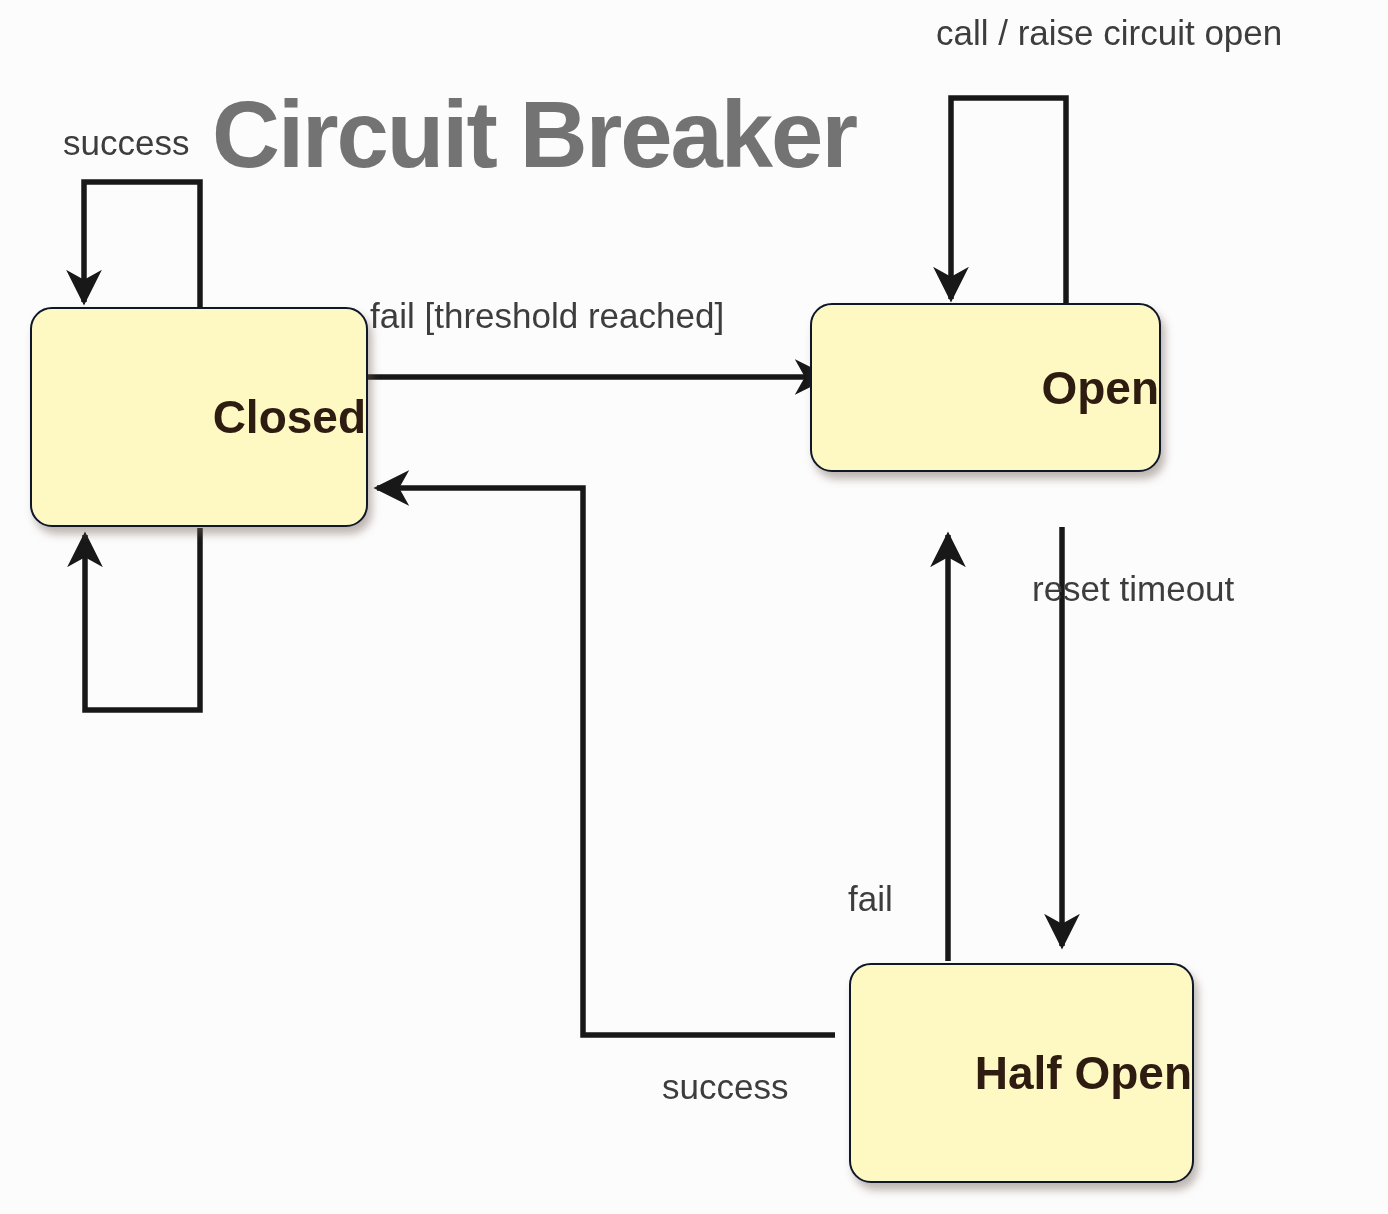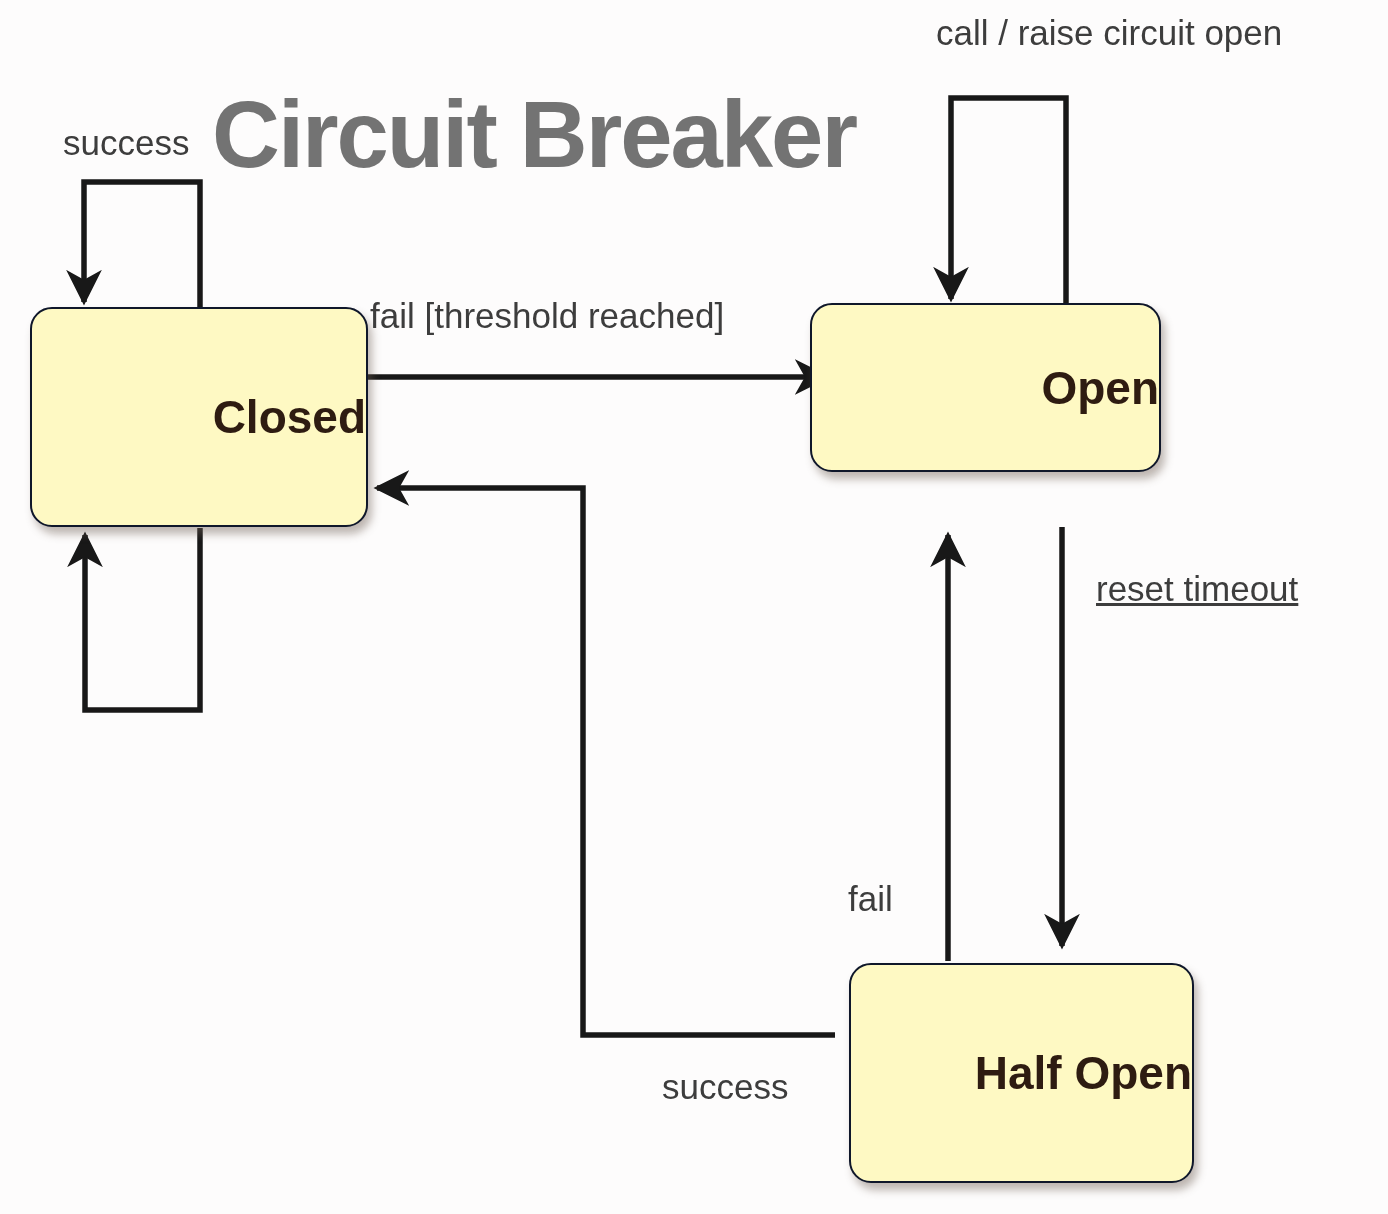--- a/index.html
+++ b/index.html
@@ -53,21 +53,21 @@
     font-size: 35px;
     color: #3d3d3d;
     white-space: nowrap;
     z-index: 3;
     line-height: 1.1;
   }
   #lbl-success-top    { left: 63px;   top: 124px; }
   #lbl-fail-under     { left: 18px;   top: 744px; }
   #lbl-fail-threshold { left: 370px;  top: 297px; }
   #lbl-call-raise     { left: 892px;  top: 14px; margin-left: 44px;  }
-  #lbl-reset-timeout  { left: 1096px; top: 570px; text-decoration: underline; }
+  #lbl-reset-timeout  { left: 1032px; top: 570px; }
   #lbl-fail-mid       { left: 848px;  top: 880px; text-align: center; }
   #lbl-success-bottom { left: 662px;  top: 1068px; }
 
   svg.connectors {
     position: absolute;
     left: 0;
     top: 0;
     z-index: 1;
   }
   svg.connectors polyline {

